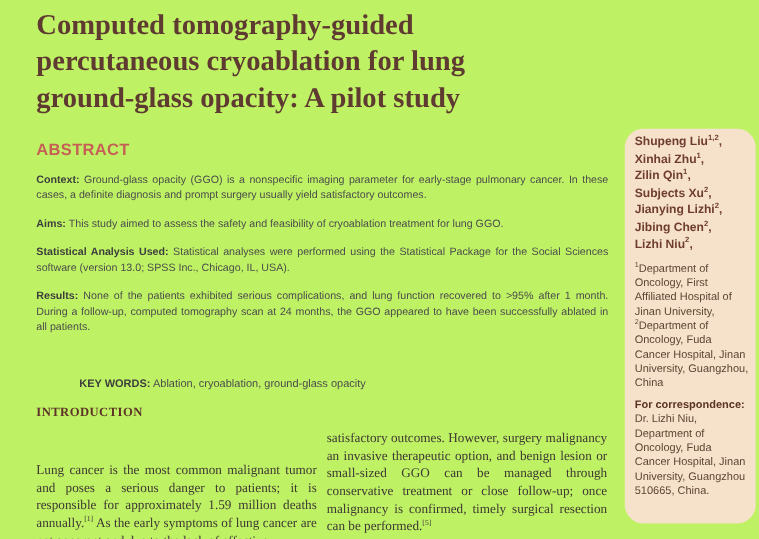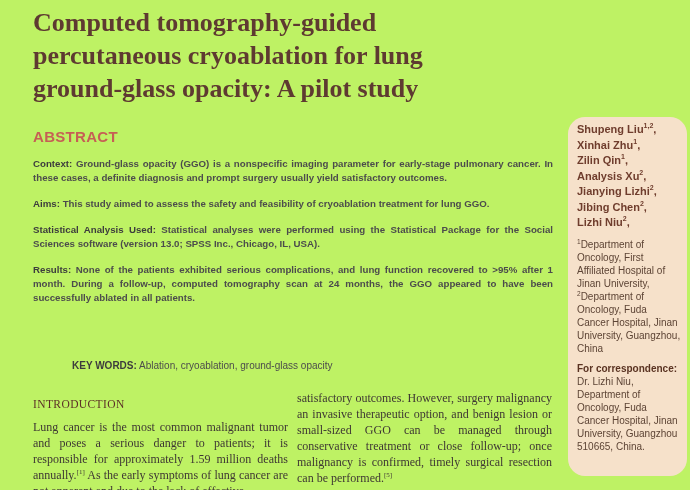--- a/index.html
+++ b/index.html
@@ -19,33 +19,32 @@
     position:absolute; left:33px; top:128px; width:520px;
     font-family:"Liberation Sans", sans-serif; color:#4c4c4c;
   }
   .abstract-heading {
     font-size:15px; font-weight:bold; color:#c65f55;
     letter-spacing:0.3px; margin:0 0 9px 0;
   }
   .abs-para {
     font-size:9.7px; line-height:14px; text-align:justify;
     margin:12px 0 7px 0;
-    font-weight:bold;
   }
   .abs-para b { color:#3d3d3d; }
   .keywords {
-    position:absolute; left:33px; top:360px; width:520px;
+    position:absolute; left:33px; top:344px; width:520px;
     font-family:"Liberation Sans", sans-serif;
     font-size:10px; color:#4c4c4c;padding-left:39px;
   }
   .keywords b { color:#3d3d3d; }
   .intro-heading {
-    position:absolute; left:33px; top:398px;
+    position:absolute; left:33px; top:369px;
     font-family:"Liberation Serif", serif;
-    font-weight:normal; font-size:11.5px; letter-spacing:0.4px;
+    font-weight:bold; font-size:11.5px; letter-spacing:0.4px;
     color:#5c3026;
   }
   .col-left {
     position:absolute; left:33px; top:419px; width:255px; height:71px;
     overflow:hidden;
   }
   .col-right {
     position:absolute; left:297px; top:390px; width:255px; height:100px;
     overflow:hidden;
   }
@@ -108,21 +107,21 @@
 
   <div class="col-right">
     <p class="body-text"><span>satisfactory outcomes. However, surgery malignancy an invasive therapeutic option, and benign lesion or small-sized GGO can be managed through conservative treatment or close follow-up; once malignancy is confirmed, timely surgical resection can be performed.</span><sup>[5]</sup></p>
   </div>
 
   <aside class="sidebar">
     <div>
       <div class="author-line"><span>Shupeng Liu</span><sup>1,2</sup><span>,</span></div>
       <div class="author-line"><span>Xinhai Zhu</span><sup>1</sup><span>,</span></div>
       <div class="author-line"><span>Zilin Qin</span><sup>1</sup><span>,</span></div>
-      <div class="author-line"><span>Analysis Xu</span><sup>2</sup><span>,</span></div>
+      <div class="author-line"><span>Subjects Xu</span><sup>2</sup><span>,</span></div>
       <div class="author-line"><span>Jianying Lizhi</span><sup>2</sup><span>,</span></div>
       <div class="author-line"><span>Jibing Chen</span><sup>2</sup><span>,</span></div>
       <div class="author-line"><span>Lizhi Niu</span><sup>2</sup><span>,</span></div>
     </div>
 
     <p class="affiliations"><sup>1</sup><span>Department of Oncology, First Affiliated Hospital of Jinan University, </span><sup>2</sup><span>Department of Oncology, Fuda Cancer Hospital, Jinan University, Guangzhou, China</span></p>
 
     <p class="correspondence"><b>For correspondence:</b><span> Dr. Lizhi Niu, Department of Oncology, Fuda Cancer Hospital, Jinan University, Guangzhou 510665, China.</span></p>
   </aside>
 

